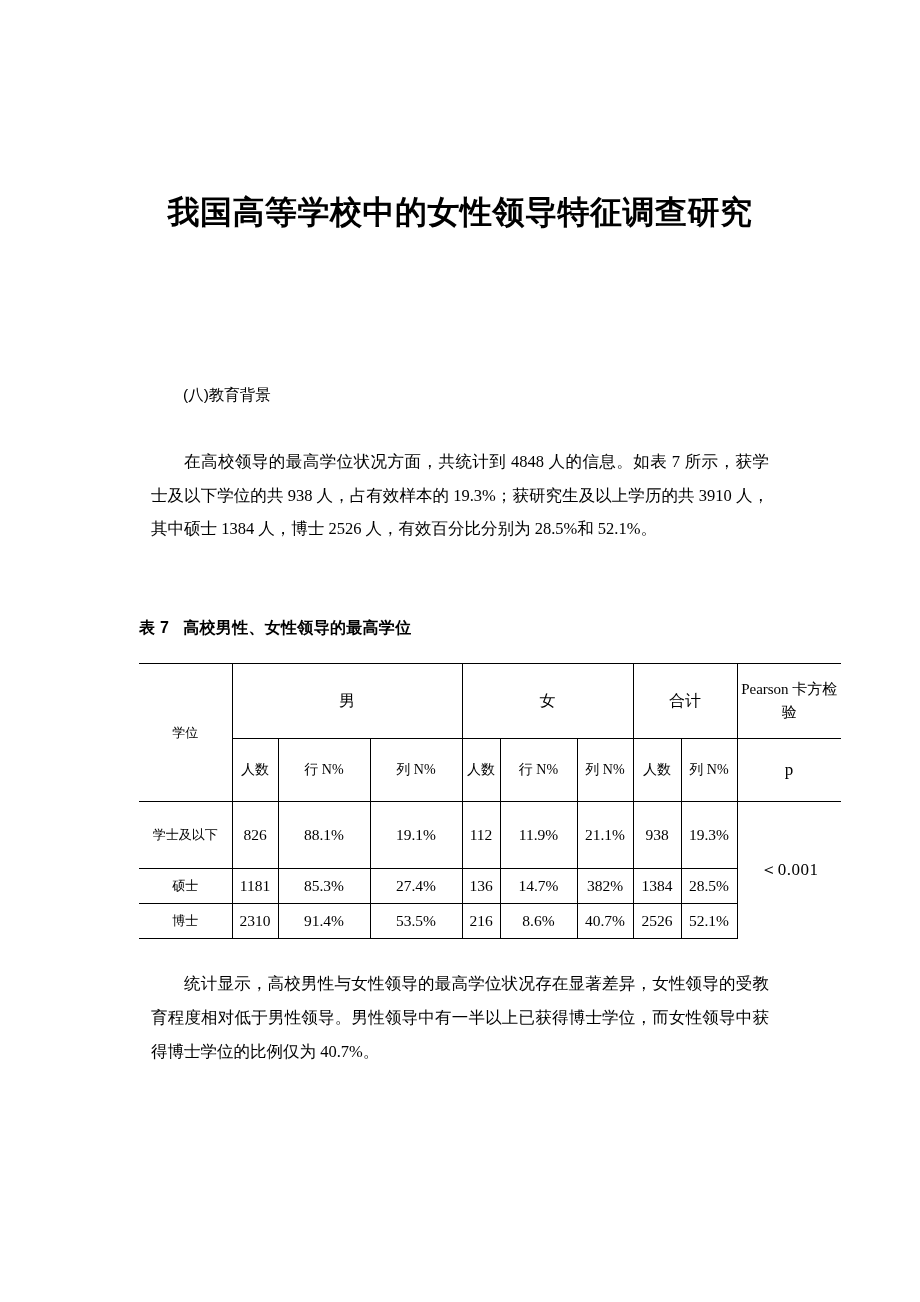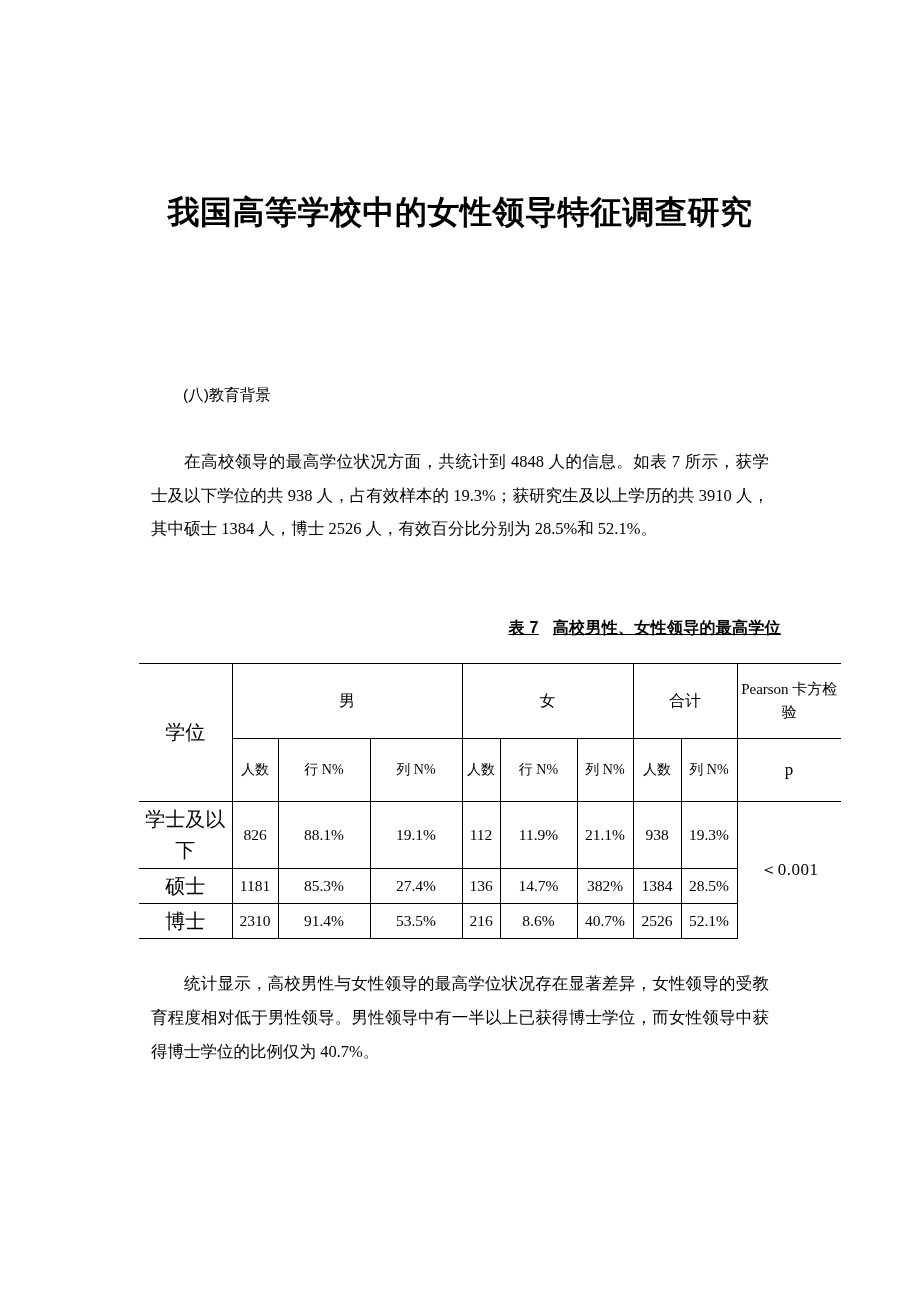--- a/index.html
+++ b/index.html
@@ -67,26 +67,25 @@
     font-family: "Liberation Serif", "DejaVu Serif", serif;
   }
   .par-intro { padding-top: 24px; }
   .par-concl { padding-top: 16px; }
 
   
   .table-caption {
     margin: 0;
     padding-top: 60px;
     padding-bottom: 24px;
-    text-align: right;
+    text-align: left;
     font-size: 16px;
     font-weight: bold;
     font-family: "Liberation Sans", "DejaVu Sans", sans-serif;
     letter-spacing: 0.3px;
-    text-decoration: underline;
   }
   .table-caption .cap-gap { display: inline-block; width: 14px; }
 
   
   table.stat-table {
     border-collapse: collapse;
     width: 642px;
     table-layout: fixed;
     font-size: 15px;
     font-family: "Liberation Serif", "DejaVu Serif", serif;
@@ -114,21 +113,21 @@
   }
   .hdr-pearson {
     font-size: 15px;
     line-height: 1.75;
     font-family: "Liberation Serif", "DejaVu Serif", serif;
   }
   .cell-p {
     font-size: 17px;
     letter-spacing: 0.5px;
   }
-  .row-label { font-size: 20px; line-height: 1.6; }
+  .row-label { font-size: 13px; line-height: 1.6; }
   .num { font-size: 15.5px; }
 
   .h-row-group td { height: 74px; }
   .h-row-sub   td { height: 62px; }
   .h-data-tall td { height: 66px; }
   .h-data      td { height: 34px; }
 </style>
 </head>
 <body>
 

